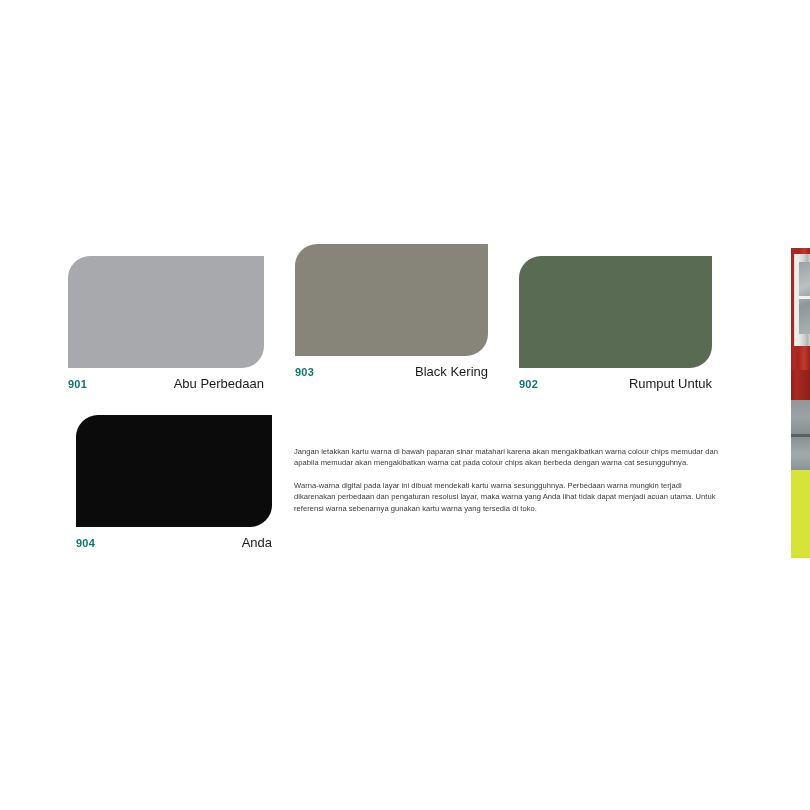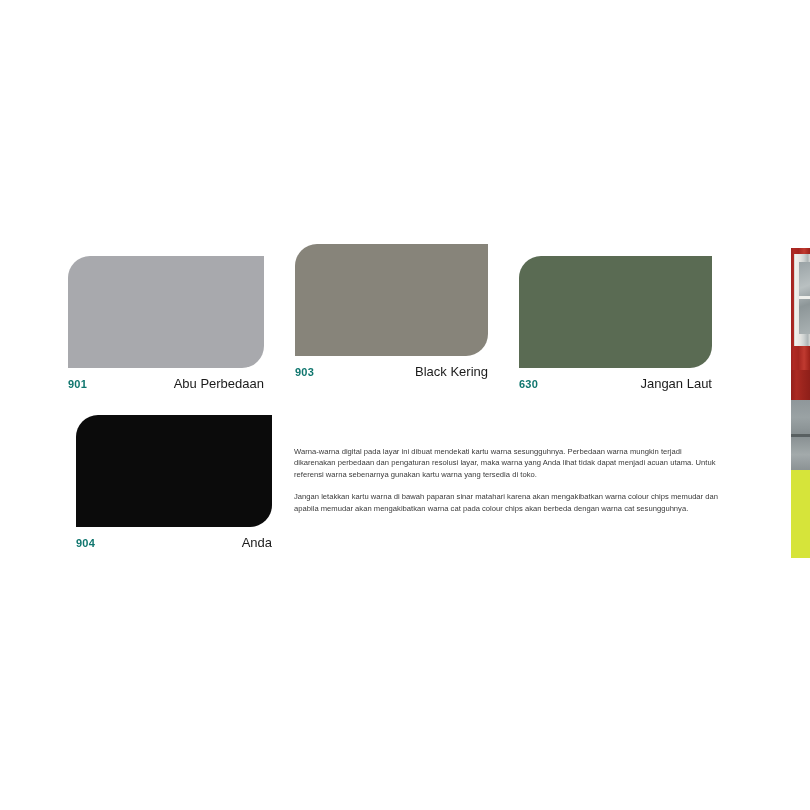--- a/index.html
+++ b/index.html
@@ -156,36 +156,36 @@
     <div class="swatch-chip" style="background-color: rgb(135, 132, 122);"></div>
     <div class="swatch-caption">
       <span class="swatch-code">903</span>
       <span class="swatch-name">Black Kering</span>
     </div>
   </div>
 
   <div class="swatch-card" id="card-902">
     <div class="swatch-chip" style="background-color: rgb(90, 107, 83);"></div>
     <div class="swatch-caption">
-      <span class="swatch-code">630</span>
-      <span class="swatch-name">Jangan Laut</span>
+      <span class="swatch-code">902</span>
+      <span class="swatch-name">Rumput Untuk</span>
     </div>
   </div>
 
   <div class="swatch-card" id="card-904">
     <div class="swatch-chip" style="background-color: rgb(11, 11, 11);"></div>
     <div class="swatch-caption">
       <span class="swatch-code">904</span>
       <span class="swatch-name">Anda</span>
     </div>
   </div>
 
   <div id="disclaimer">
+    <p class="para">Jangan letakkan kartu warna di bawah paparan sinar matahari karena akan mengakibatkan warna colour chips memudar dan apabila memudar akan mengakibatkan warna cat pada colour chips akan berbeda dengan warna cat sesungguhnya.</p>
     <p class="para">Warna-warna digital pada layar ini dibuat mendekati kartu warna sesungguhnya. Perbedaan warna mungkin terjadi dikarenakan perbedaan dan pengaturan resolusi layar, maka warna yang Anda lihat tidak dapat menjadi acuan utama. Untuk referensi warna sebenarnya gunakan kartu warna yang tersedia di toko.</p>
-    <p class="para">Jangan letakkan kartu warna di bawah paparan sinar matahari karena akan mengakibatkan warna colour chips memudar dan apabila memudar akan mengakibatkan warna cat pada colour chips akan berbeda dengan warna cat sesungguhnya.</p>
   </div>
 
   <div id="photo-strip">
     <div class="strip-band" id="band-siding-top"></div>
     <div class="strip-band" id="band-window"></div>
     <div id="band-window-glass"></div>
     <div id="band-window-mullion"></div>
     <div class="strip-band" id="band-siding-bottom"></div>
     <div class="strip-band" id="band-pavement"></div>
     <div id="band-pavement-line"></div>

